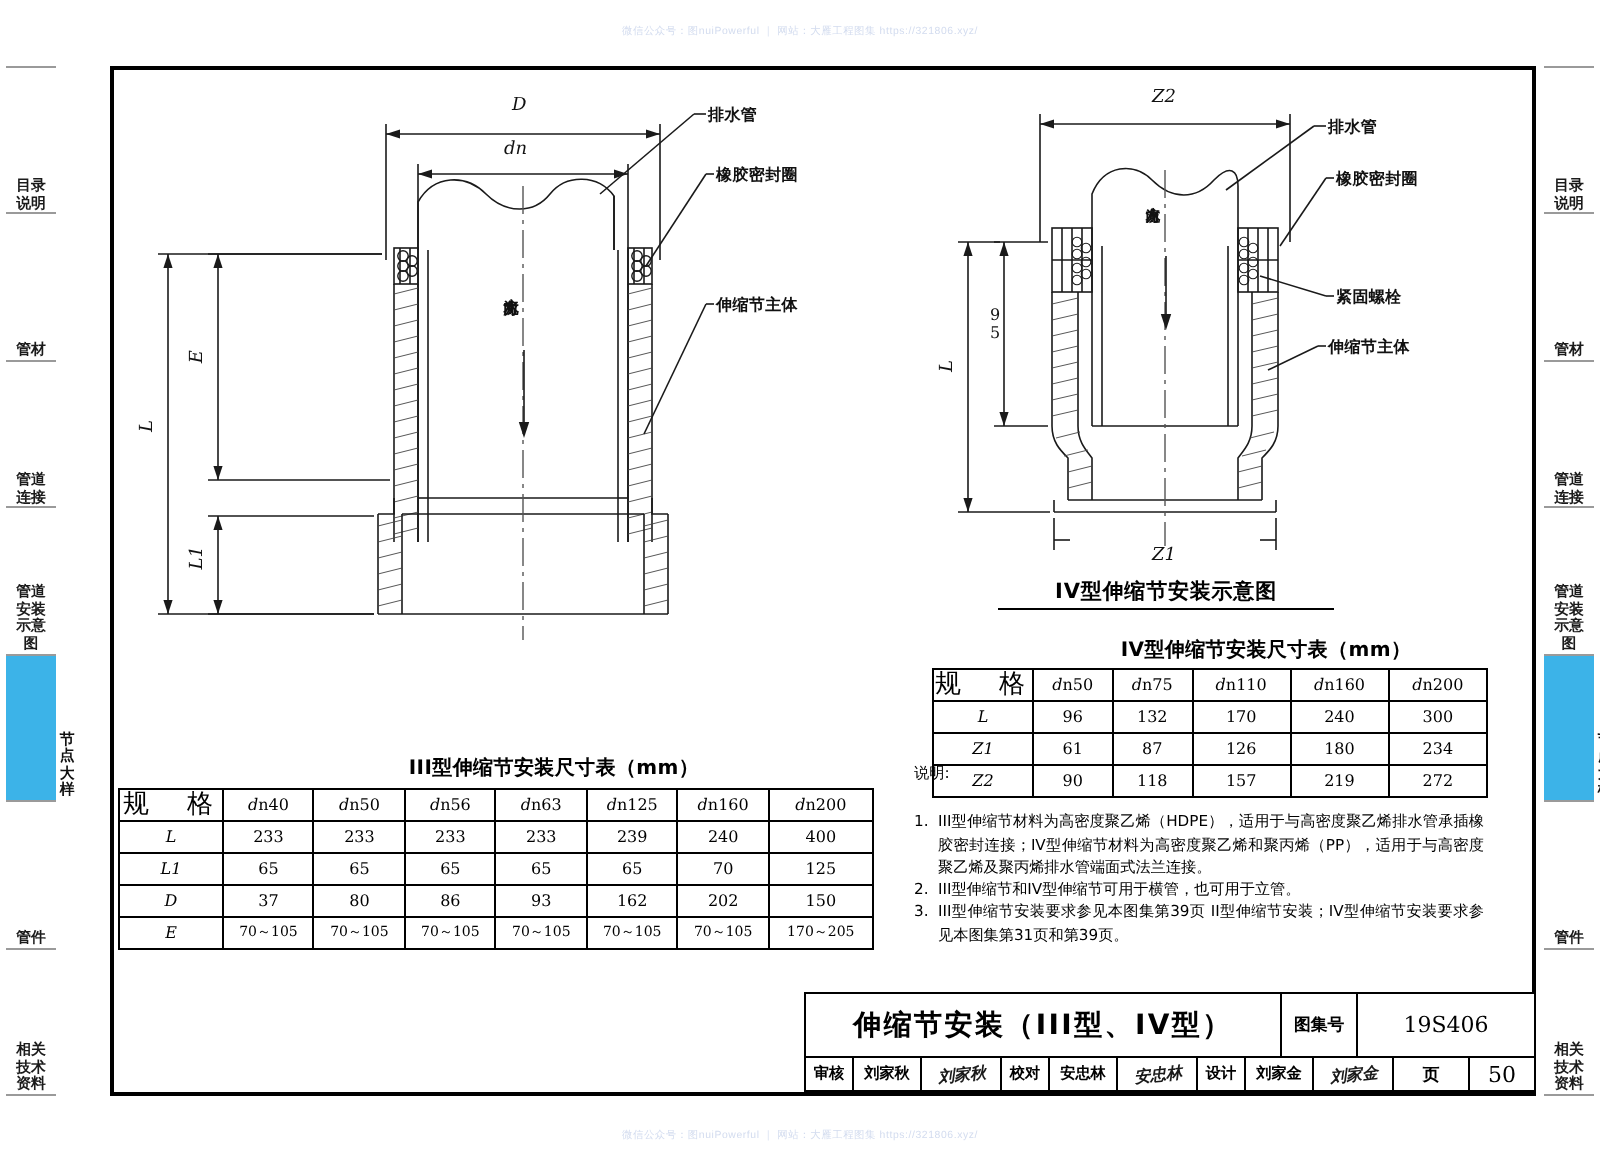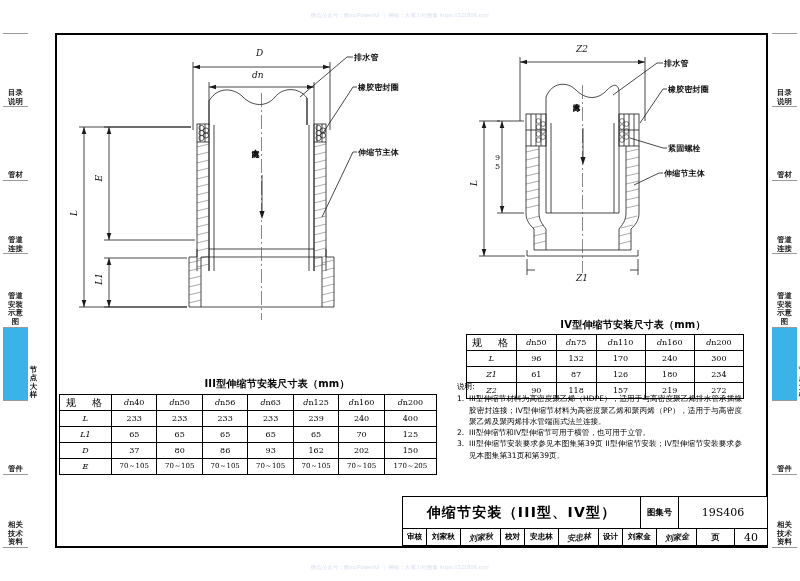--- a/index.html
+++ b/index.html
@@ -131,43 +131,43 @@
     padding: 0;
     height: 15px;
     line-height: 15px;
     white-space: nowrap;
   }
   table.dim tr:first-child td { font-weight: normal; }
   table.dim td.rowhead {
     font-style: italic;
   }
   table.dim td.spec {
-    font-family: Liberation Serif, serif;
-    font-size: 10px;
+    font-family: Liberation Mono, monospace;
+    font-size: 13px;
     font-weight: bold;
     font-style: normal;
     letter-spacing: 3px;
   }
   table.dim td.colhead {
     font-family: "DejaVu Serif", serif;
     font-size: 8px;
     margin-top: 12px;
   }
   table.dim td.colhead i { font-style: italic; }
 
   
   #notes {
     position: absolute;
     font-family: "DejaVu Sans", sans-serif;
     font-size: 7.6px;
     line-height: 11.3px;
     color: #000;
     width: 285px;
   }
-  #notes .note-head { margin-bottom: 1px; }
+  #notes .note-head { margin-bottom: 13px; }
   #notes .note-row { display: flex; margin-bottom: 0px; }
   #notes .note-num { width: 12px; flex: 0 0 12px; }
   #notes .note-txt { flex: 1 1 auto; text-align: justify; }
 
   
   #titleblock {
     position: absolute;
     left: 0px; top: 0px;
     border: 1.6px solid #000;
     background: #fff;
@@ -537,20 +537,21 @@
     <div class="abs lbl lbl-it" style="left:519px; top:238px;">Z1</div>
     <div class="abs lbl lbl-num vtext" style="left:436px; top:118px;">95</div>
     <div class="abs lbl lbl-it vtext-rot" style="left:412px; top:145px;">L</div>
     <div class="abs lbl lbl-cn vtext" style="left:514px; top:62px; font-size:7.2px;">水流方向</div>
 
     <div class="abs lbl lbl-cn" style="left:607px; top:23px;">排水管</div>
     <div class="abs lbl lbl-cn" style="left:611px; top:49px;">橡胶密封圈</div>
     <div class="abs lbl lbl-cn" style="left:611px; top:108px;">紧固螺栓</div>
     <div class="abs lbl lbl-cn" style="left:607px; top:133px;">伸缩节主体</div>
 
+    <div class="figtitle" style="left:442px; top:254px; width:168px;">IV型伸缩节安装示意图</div>
 
     <div class="tbltitle" style="left:432px; top:283px; width:288px;">IV型伸缩节安装尺寸表（mm）</div>
     <table class="dim" id="table-iv" style="left:409px; top:299px; width:278px;">
       <tbody>
           <tr>
         <td class="spec" style="width:50px;">规　格</td>
         <td class="colhead"><i>d</i>n50</td>
         <td class="colhead"><i>d</i>n75</td>
         <td class="colhead"><i>d</i>n110</td>
         <td class="colhead"><i>d</i>n160</td>
@@ -671,18 +672,18 @@
         <div class="sg" style="flex:0 0 34px;">安忠林</div>
         <div class="sg sg-sign-cell" style="flex:0 0 40px;">
           <span class="sg-sign">安忠林</span>
         </div>
         <div class="sg" style="flex:0 0 24px;">设计</div>
         <div class="sg" style="flex:0 0 34px;">刘家金</div>
         <div class="sg sg-sign-cell" style="flex:0 0 40px;">
           <span class="sg-sign">刘家金</span>
         </div>
         <div class="sg" id="tb-page-label" style="flex:0 0 38px;">页</div>
-        <div class="sg" id="tb-page-value" style="flex:1 1 auto; border-right:none; font-weight:normal;">40</div>
+        <div class="sg" id="tb-page-value" style="flex:1 1 auto; border-right:none; font-weight:normal;">50</div>
       </div>
     </div>
 
   </div>
 </div>
 
 </body></html>

